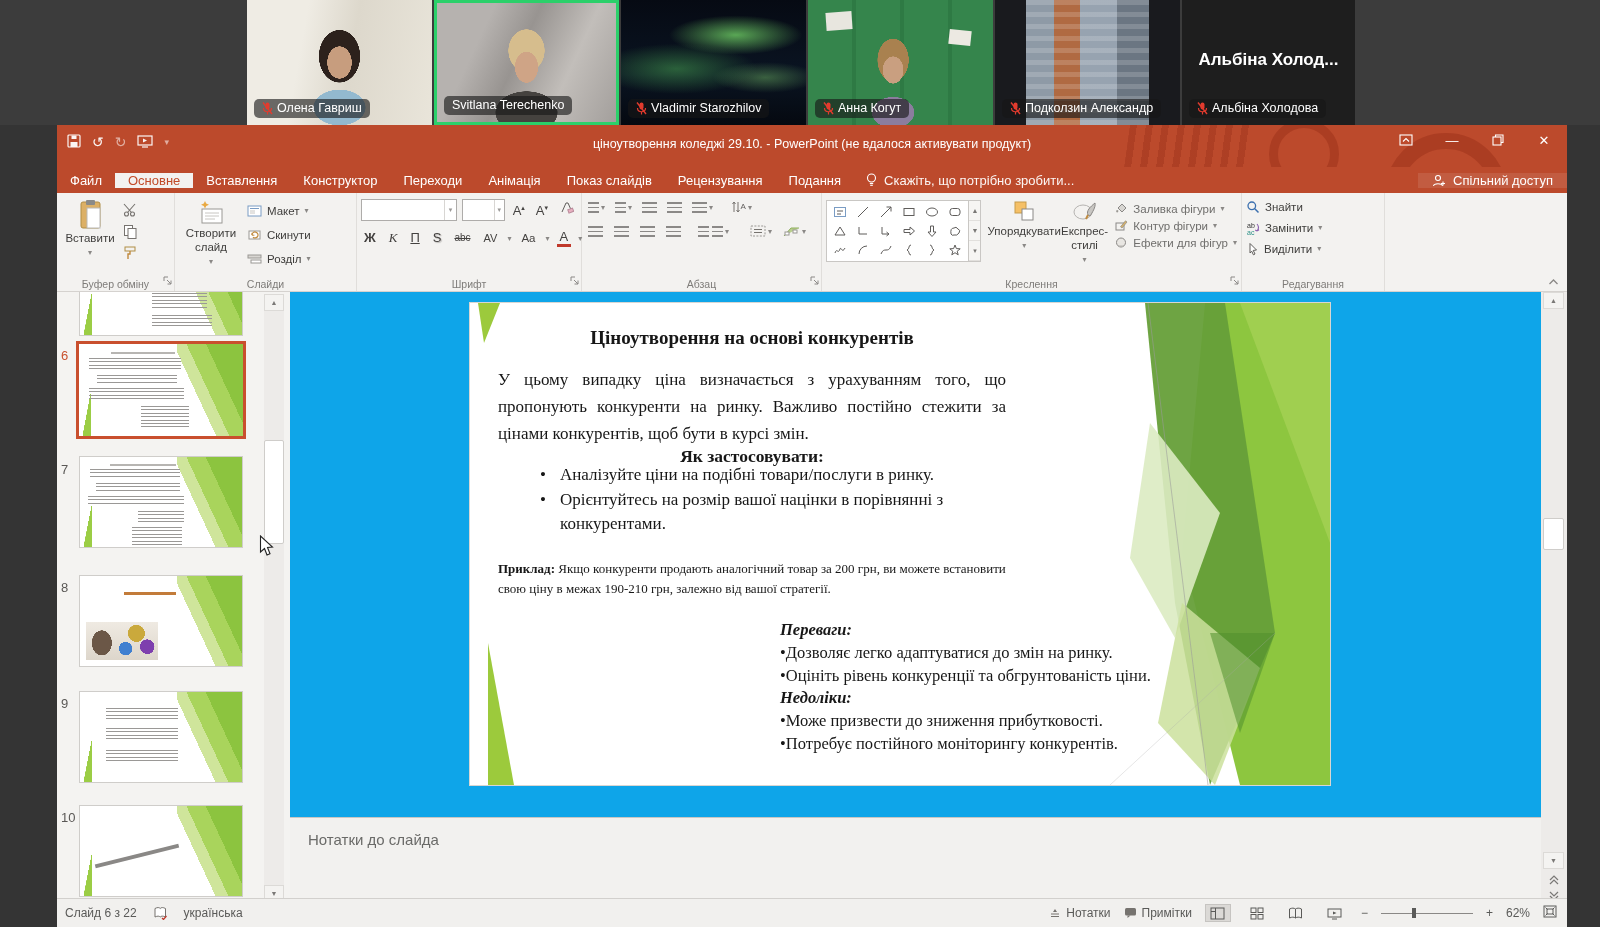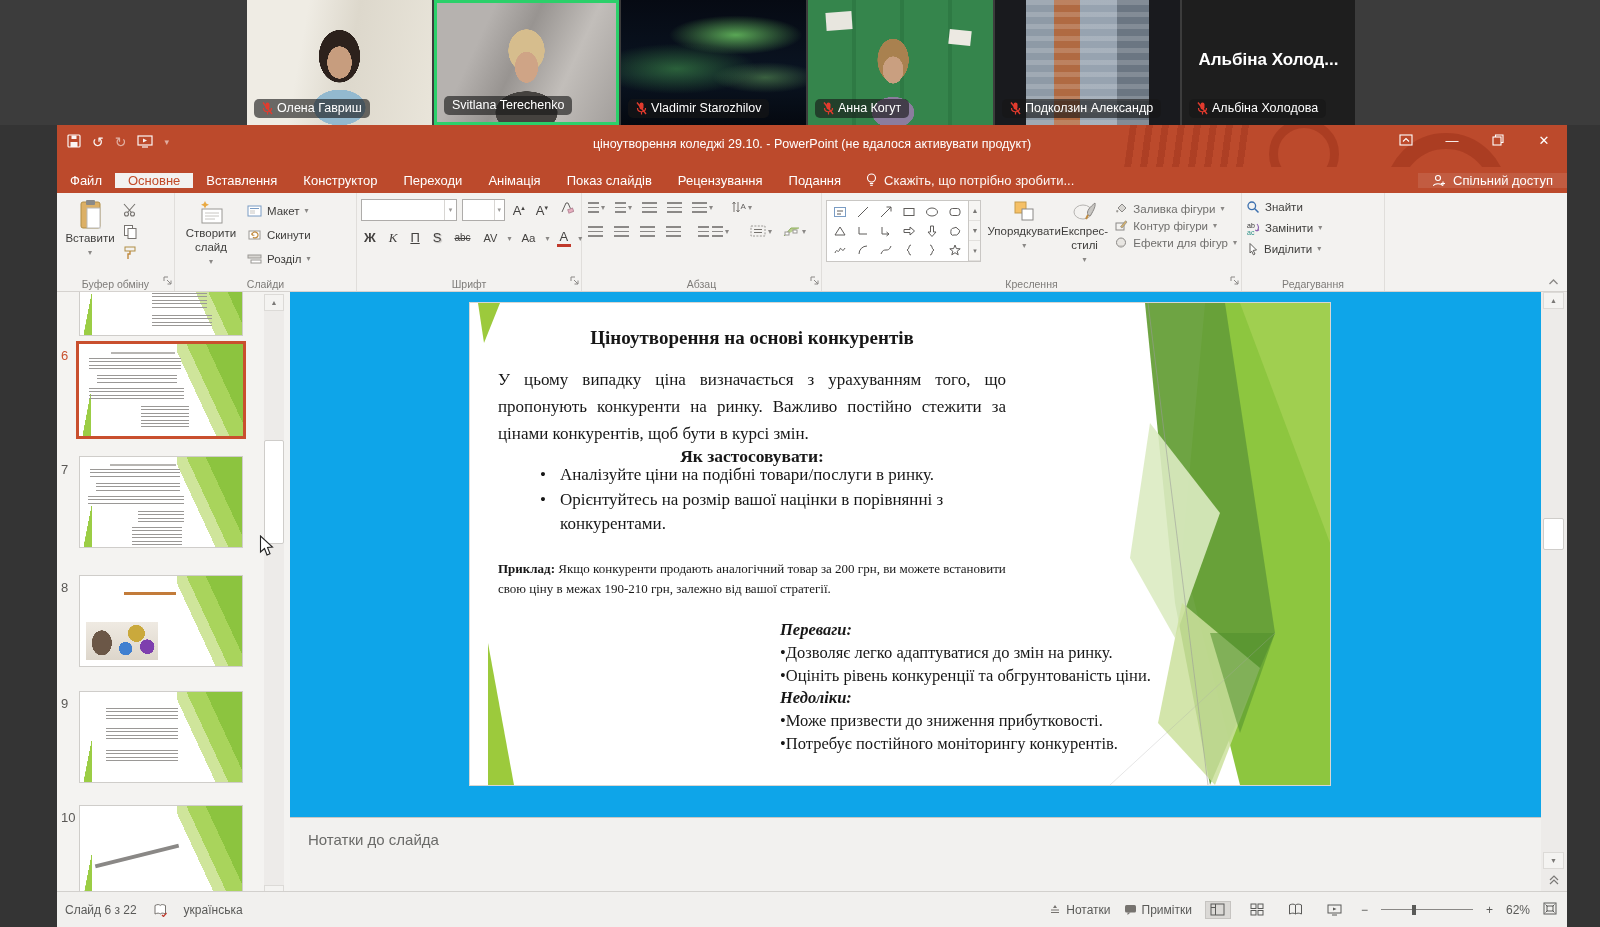--- a/index.html
+++ b/index.html
@@ -118,21 +118,21 @@
   .s-right{position:absolute;left:310px;top:316px;width:436px;font-size:16.5px;line-height:1.38;}
   .s-right .bh{font-weight:bold;font-style:italic;}
   .notes-area{position:absolute;left:233px;top:692px;width:1251px;height:89px;background:#f2f1ef;border-top:1px solid #c9c7c4;box-sizing:border-box;}
   .notes-ph{margin:13px 0 0 18px;font-size:15px;color:#6a6a68;}
   .v-scroll{position:absolute;left:1484px;top:167px;width:26px;height:614px;background:#edebe9;}
   .v-scroll .sbtn{position:absolute;left:2px;width:21px;height:17px;background:#f4f3f1;border:1px solid #dcdad7;box-sizing:border-box;
                   display:flex;align-items:center;justify-content:center;font-size:7px;color:#7a7876;}
   .v-scroll .sthumb{position:absolute;left:2px;top:226px;width:21px;height:32px;background:#fff;border:1px solid #cfcdca;box-sizing:border-box;border-radius:2px;}
   .dbl{position:absolute;left:2px;width:21px;height:15px;display:flex;align-items:center;justify-content:center;}
   
-  .statusbar{position:absolute;left:0;bottom:0;right:0;height:36px;background:#f1f0ee;border-top:1px solid #d2d0cd;
+  .statusbar{position:absolute;left:0;bottom:0;right:0;height:29px;background:#f1f0ee;border-top:1px solid #d2d0cd;
              display:flex;align-items:center;font-size:12px;color:#5a5a58;box-sizing:border-box;}
   .sb-left{display:flex;align-items:center;gap:16px;padding-left:8px;}
   .sb-right{margin-left:auto;display:flex;align-items:center;gap:13px;padding-right:10px;}
   .sb-item{display:flex;align-items:center;gap:5px;white-space:nowrap;}
   .vbtn{width:26px;height:18px;display:flex;align-items:center;justify-content:center;}
   .vbtn.active{background:#dbd9d6;box-shadow:inset 0 0 0 1px #c6c4c1;}
   .zslider{position:relative;width:92px;height:12px;}
   .zslider .track{position:absolute;left:0;right:0;top:5.5px;height:1px;background:#8a8886;}
   .zslider .zthumb{position:absolute;left:34%;top:1px;width:4px;height:10px;background:#5a5a58;}
   .cursor{position:absolute;left:259px;top:535px;z-index:50;}

